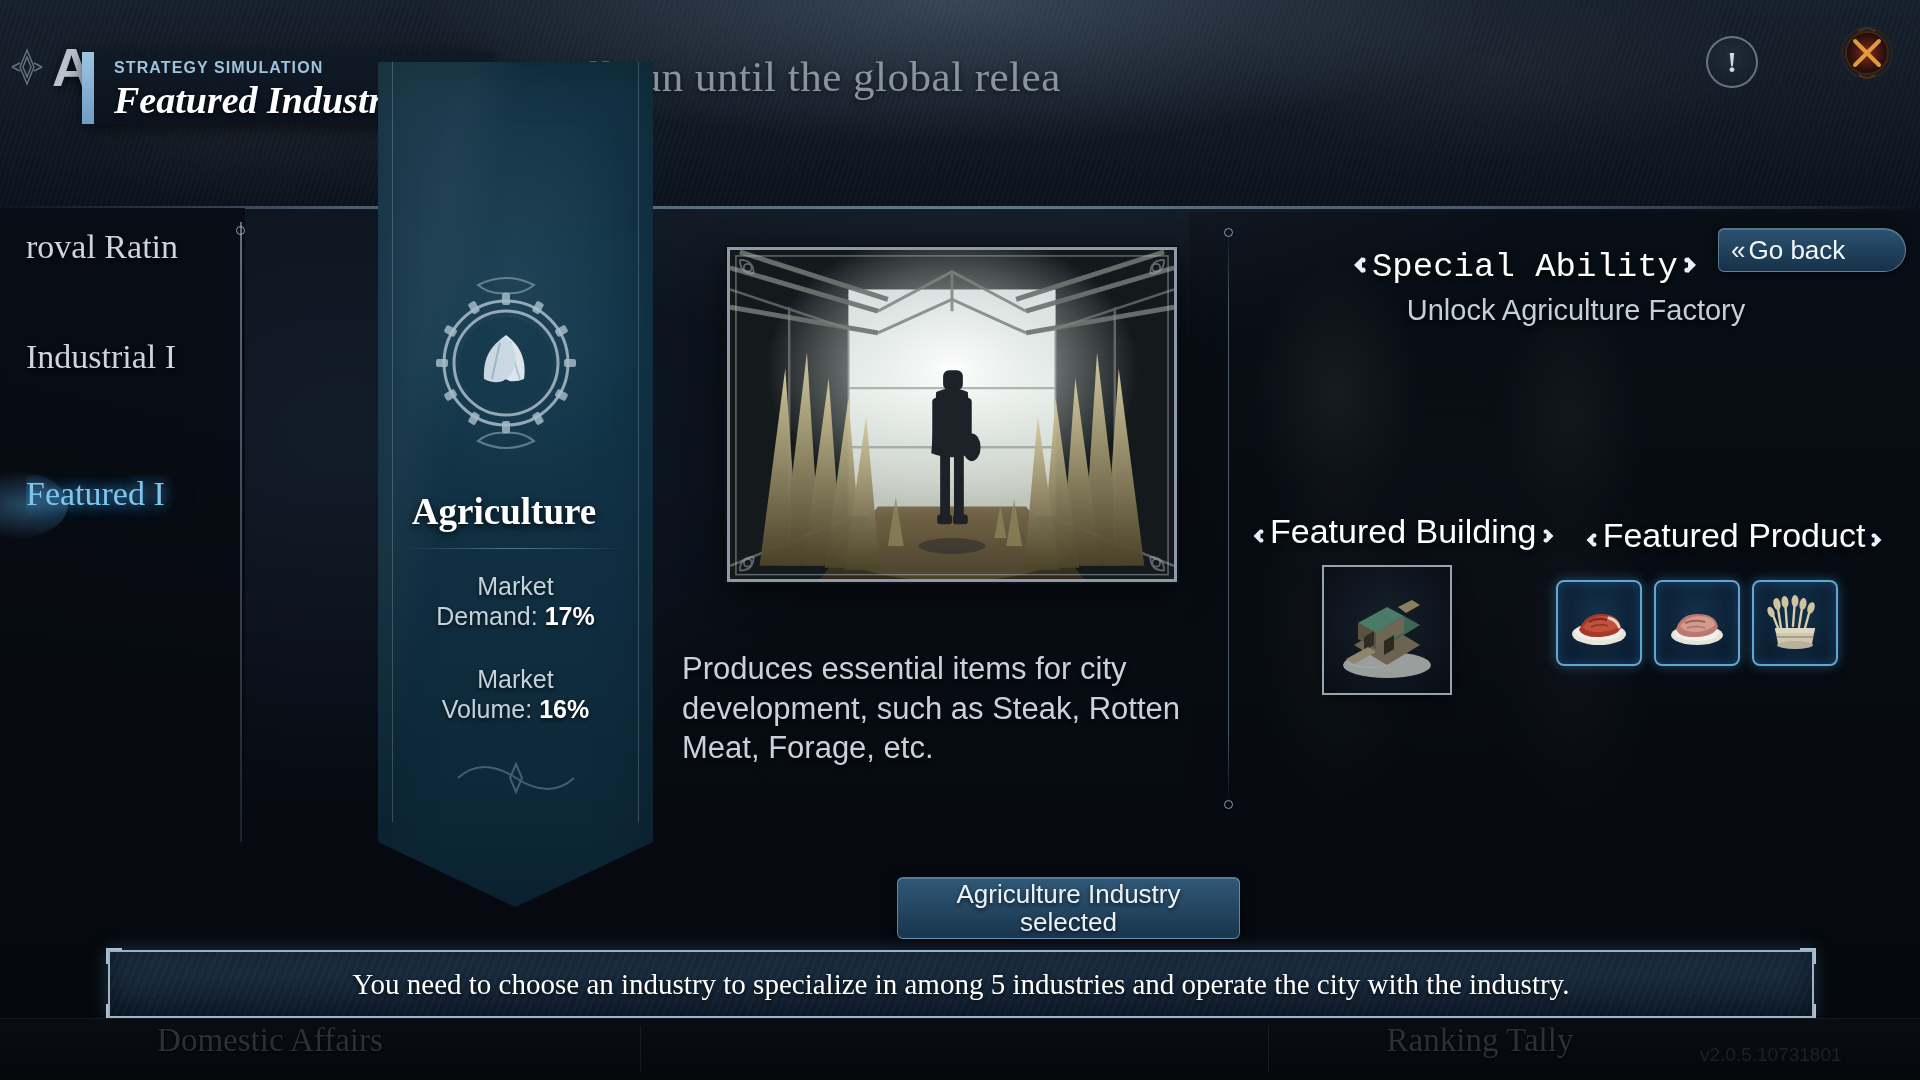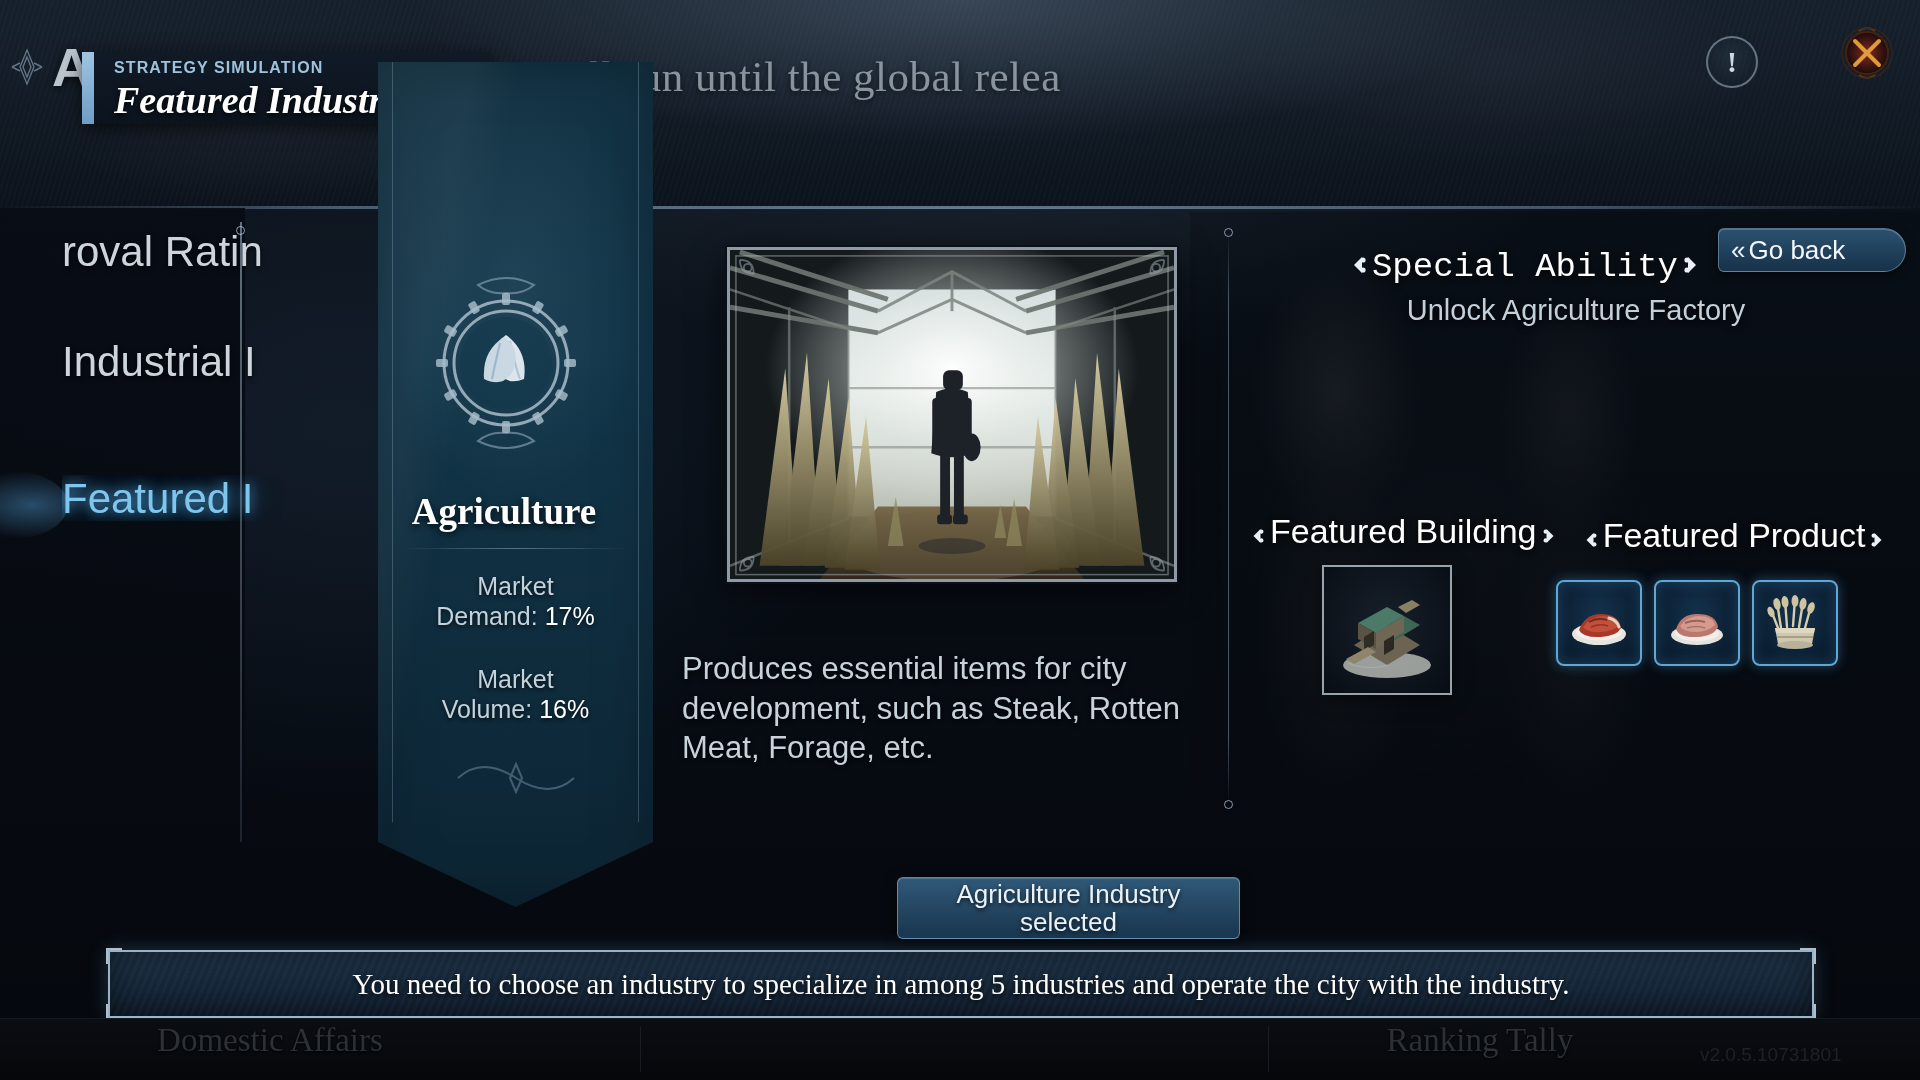--- a/index.html
+++ b/index.html
@@ -95,24 +95,23 @@
     position:absolute; left:1832px; top:18px; width:70px; height:70px;
   }
 
   
   .sidebar {
     position:absolute; left:0; top:208px; width:245px; height:660px;
     background: linear-gradient(180deg, rgba(8,12,20,.95), rgba(6,9,15,.95));
   }
   .sb-item {
     position:absolute; left:26px; width:230px; height:46px;
-    font-family:Liberation Sans, sans-serif;
-    font-size:42px; color:#ccd4dc; white-space:nowrap; overflow:hidden;
+    font-family:Liberation Serif, serif;
+    font-size:34px; color:#ccd4dc; white-space:nowrap; overflow:hidden;
     text-shadow:0 2px 5px rgba(0,0,0,.8);
-    margin-left:36px;
   }
   .sb-item.active {
     color:#7fc6ef;
     text-shadow: 0 0 14px rgba(90,180,240,.95), 0 0 30px rgba(60,150,220,.6);
   }
   .sb-glow {
     position:absolute; left:-52px; top:470px; width:120px; height:70px;
     background: radial-gradient(ellipse at 70% 50%, rgba(90,175,235,.40), rgba(90,175,235,0) 70%);
     border-radius:50%;
   }
@@ -157,21 +156,21 @@
   .banner-divider {
     position:absolute; left:404px; top:548px; width:222px; height:1px;
     background:linear-gradient(90deg, rgba(160,200,220,0) , rgba(170,205,225,.45), rgba(160,200,220,0));
   }
   .stat {
     position:absolute; left:378px; width:275px; text-align:center;
     font-family:"Liberation Sans", sans-serif;
     font-size:25px; color:#c4d2dc; line-height:1.18;
     text-shadow:0 2px 4px rgba(0,0,0,.7);
   }
-  .stat b { color:#ffffff; font-weight:400; }
+  .stat b { color:#ffffff; font-weight:700; }
   .banner-flourish {
     position:absolute; left:448px; top:748px; width:136px; height:60px; opacity:.35;
   }
 
   
   .vsep {
     position:absolute; left:1228px; top:232px; width:1px; height:572px;
     background: linear-gradient(180deg, rgba(150,175,200,0) 0%, rgba(155,180,205,.45) 12%, rgba(155,180,205,.45) 88%, rgba(150,175,200,0) 100%);
   }
   .vsep-dot-top, .vsep-dot-bot {

